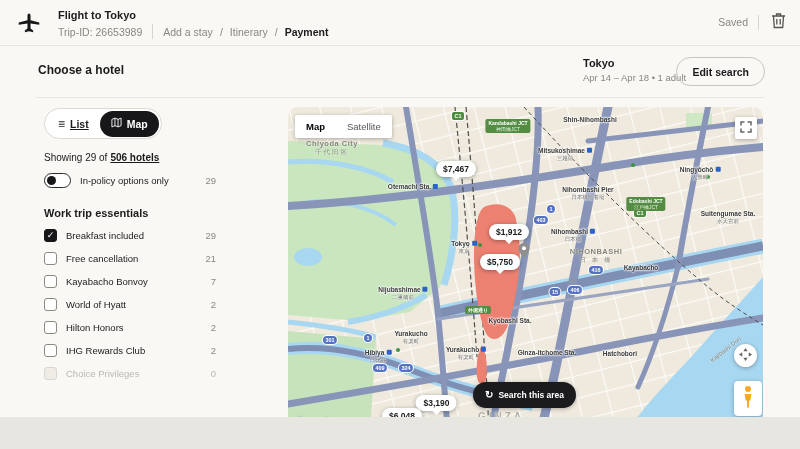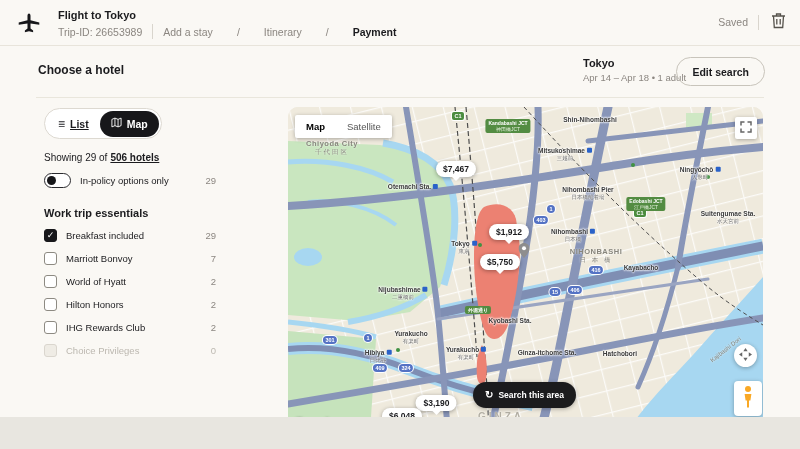--- a/index.html
+++ b/index.html
@@ -6,21 +6,21 @@
   *{box-sizing:border-box;}
   .app{position:relative;width:800px;height:417px;background:#faf8f4;overflow:hidden;
        font-family:"Liberation Sans",sans-serif;color:#1b1b1e;}
 
   
   .hdr{position:absolute;top:0;left:0;right:0;height:46px;border-bottom:1px solid #e8e4db;}
   .plane{position:absolute;left:16px;top:11px;width:26px;height:26px;}
   .trip-title{position:absolute;left:58px;top:9px;font-size:11px;font-weight:700;}
   .trip-sub{position:absolute;left:58px;top:24px;display:flex;align-items:center;gap:10px;font-size:10.5px;color:#8b8680;}
   .vdiv{width:1px;height:15px;background:#d9d5cd;display:inline-block;}
-  .breadcrumb{display:flex;align-items:flex-start;gap:24px;}
+  .breadcrumb{display:flex;align-items:flex-start;gap:7px;}
   .crumb{color:#8b8680;cursor:pointer;}
   .crumb.active{color:#1b1b1e;font-weight:700;}
   .crumb-sep{color:#8b8680;}
   .hdr-right{position:absolute;right:13px;top:12px;display:flex;align-items:center;gap:10px;}
   .saved{font-size:10.5px;color:#8b8680;}
   .trash{background:none;border:none;padding:0;cursor:pointer;width:18px;height:20px;}
 
   
   .page-title{position:absolute;left:38px;top:63px;font-size:12px;font-weight:700;margin:0;}
   .search-summary{position:absolute;left:583px;top:57px;}
@@ -169,26 +169,31 @@
       <span class="fcount">29</span>
     </div>
 
     <h3 class="fheading">Work trip essentials</h3>
     <div id="work-rows">
         <div class="frow">
           <span class="cb checked">✓</span>
           <span class="flabel">Breakfast included</span>
           <span class="fcount">29</span>
         </div>
+        <div class="frow">
+          <span class="cb"></span>
+          <span class="flabel">Free cancellation</span>
+          <span class="fcount">21</span>
+        </div>
       </div>
 
     <div id="loyalty-rows">
         <div class="frow">
           <span class="cb"></span>
-          <span class="flabel">Marriott Bonvoy</span>
+          <span class="flabel">Kayabacho Bonvoy</span>
           <span class="fcount">7</span>
         </div>
         <div class="frow">
           <span class="cb"></span>
           <span class="flabel">World of Hyatt</span>
           <span class="fcount">2</span>
         </div>
         <div class="frow">
           <span class="cb"></span>
           <span class="flabel">Hilton Honors</span>

